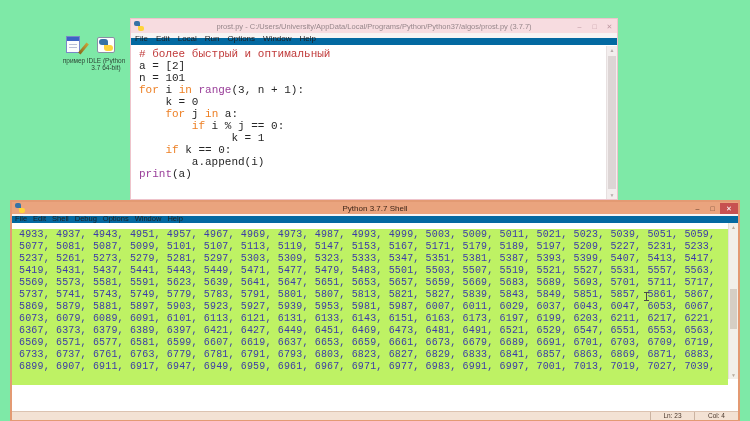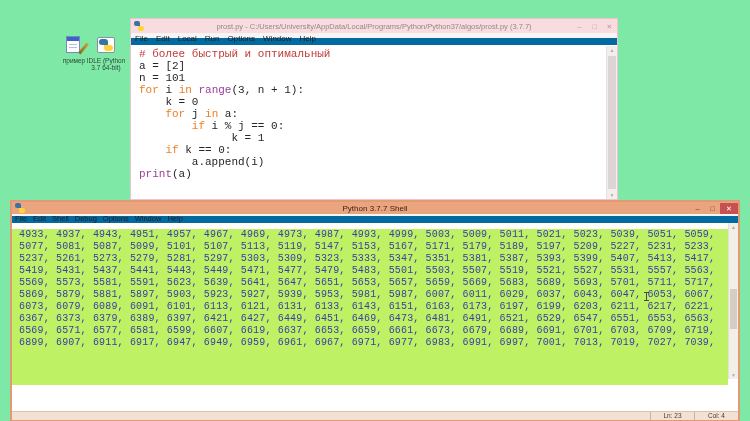--- a/index.html
+++ b/index.html
@@ -166,24 +166,26 @@
       <span class="menu-item">Options</span>
       <span class="menu-item">Window</span>
       <span class="menu-item">Help</span>
     </div>
   <div id="shell-output">
       <div class="out-line">4933, 4937, 4943, 4951, 4957, 4967, 4969, 4973, 4987, 4993, 4999, 5003, 5009, 5011, 5021, 5023, 5039, 5051, 5059,</div>
       <div class="out-line">5077, 5081, 5087, 5099, 5101, 5107, 5113, 5119, 5147, 5153, 5167, 5171, 5179, 5189, 5197, 5209, 5227, 5231, 5233,</div>
       <div class="out-line">5237, 5261, 5273, 5279, 5281, 5297, 5303, 5309, 5323, 5333, 5347, 5351, 5381, 5387, 5393, 5399, 5407, 5413, 5417,</div>
       <div class="out-line">5419, 5431, 5437, 5441, 5443, 5449, 5471, 5477, 5479, 5483, 5501, 5503, 5507, 5519, 5521, 5527, 5531, 5557, 5563,</div>
       <div class="out-line">5569, 5573, 5581, 5591, 5623, 5639, 5641, 5647, 5651, 5653, 5657, 5659, 5669, 5683, 5689, 5693, 5701, 5711, 5717,</div>
+      <div class="out-line">5737, 5741, 5743, 5749, 5779, 5783, 5791, 5801, 5807, 5813, 5821, 5827, 5839, 5843, 5849, 5851, 5857, 5861, 5867,</div>
       <div class="out-line">5869, 5879, 5881, 5897, 5903, 5923, 5927, 5939, 5953, 5981, 5987, 6007, 6011, 6029, 6037, 6043, 6047, 6053, 6067,</div>
       <div class="out-line">6073, 6079, 6089, 6091, 6101, 6113, 6121, 6131, 6133, 6143, 6151, 6163, 6173, 6197, 6199, 6203, 6211, 6217, 6221,</div>
       <div class="out-line">6367, 6373, 6379, 6389, 6397, 6421, 6427, 6449, 6451, 6469, 6473, 6481, 6491, 6521, 6529, 6547, 6551, 6553, 6563,</div>
       <div class="out-line">6569, 6571, 6577, 6581, 6599, 6607, 6619, 6637, 6653, 6659, 6661, 6673, 6679, 6689, 6691, 6701, 6703, 6709, 6719,</div>
+      <div class="out-line">6733, 6737, 6761, 6763, 6779, 6781, 6791, 6793, 6803, 6823, 6827, 6829, 6833, 6841, 6857, 6863, 6869, 6871, 6883,</div>
       <div class="out-line">6899, 6907, 6911, 6917, 6947, 6949, 6959, 6961, 6967, 6971, 6977, 6983, 6991, 6997, 7001, 7013, 7019, 7027, 7039,</div>
     </div>
   <div id="shell-scroll" class="scrollbar" style="top:21px;bottom:auto;">
     <div class="sb-up">▲</div>
     <div class="sb-thumb" id="shell-thumb"></div>
     <div class="sb-dn">▼</div>
   </div>
   <div id="shell-status">
     <div class="status-cell">Ln: 23</div>
     <div class="status-cell">Col: 4</div>

